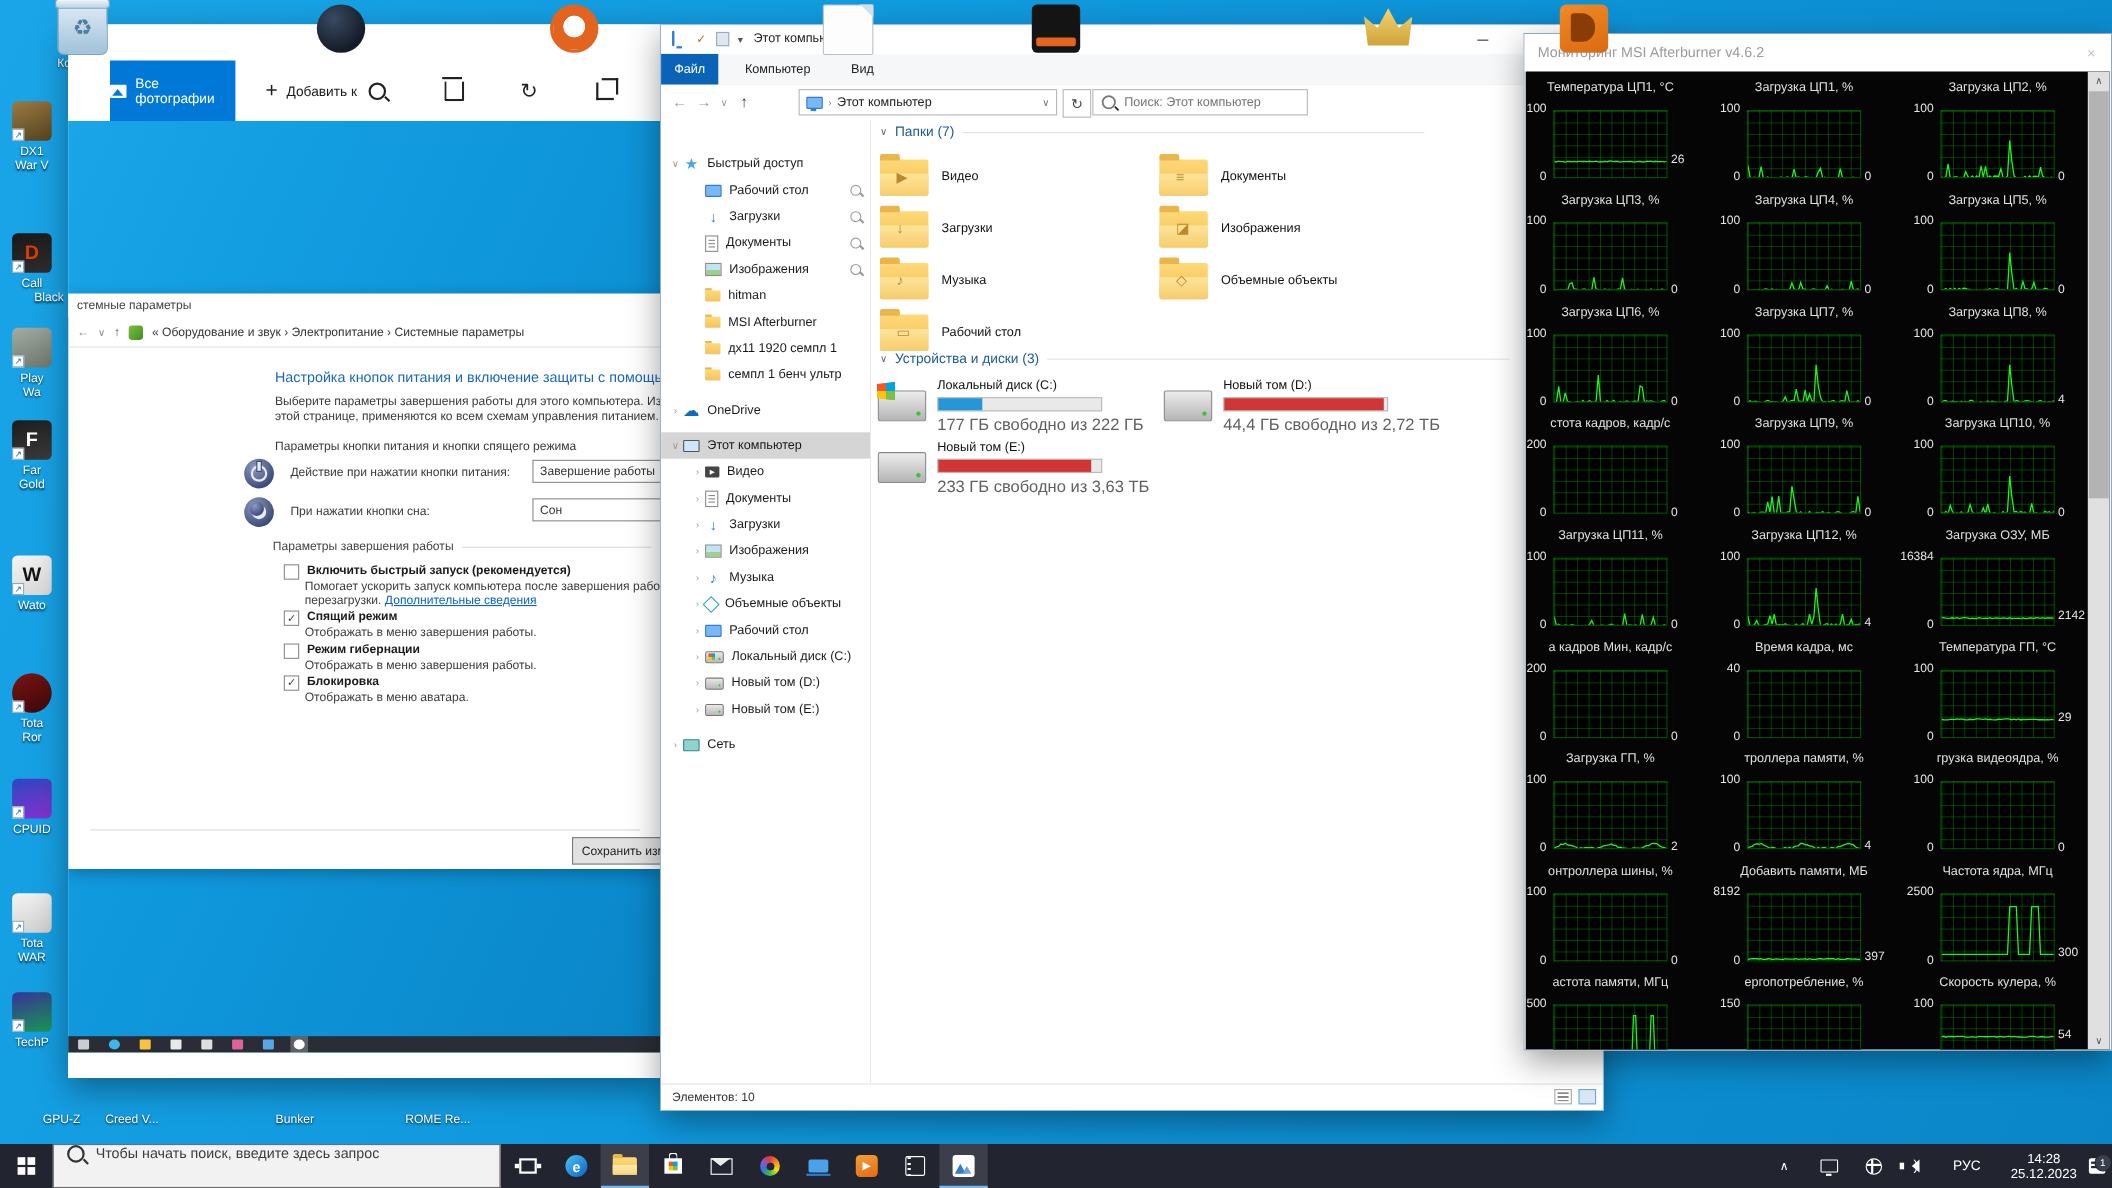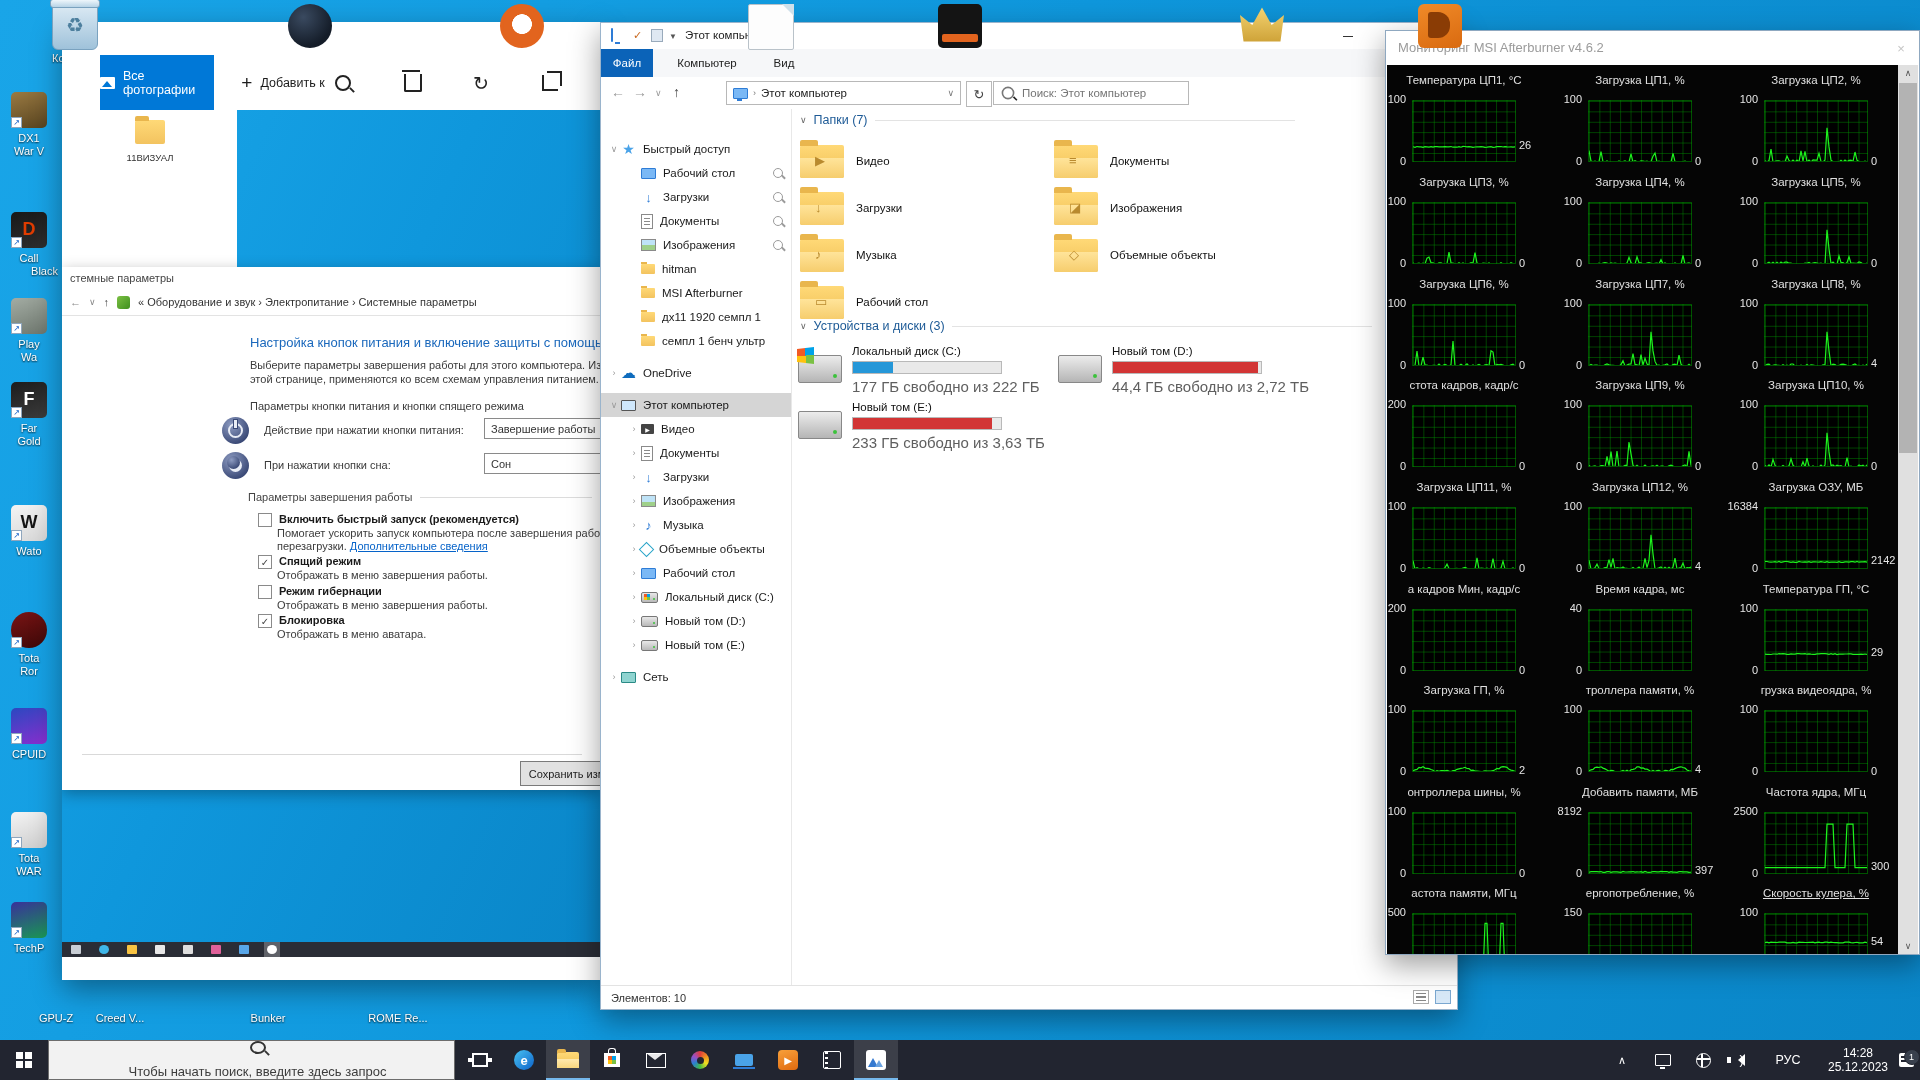--- a/index.html
+++ b/index.html
@@ -151,21 +151,21 @@
     background-image:linear-gradient(to right,rgba(0,150,0,.45) 1px,transparent 1px),linear-gradient(to bottom,rgba(0,150,0,.45) 1px,transparent 1px);
     background-size:10.4px 10.4px;}
   .ab-scroll{position:absolute;right:0;top:0;width:20px;height:889px;background:#e0e0e0;}
   .ab-thumb{position:absolute;left:1px;top:18px;width:18px;height:370px;background:#b3b3b3;}
   .ab-arrow{position:absolute;left:0;width:20px;text-align:center;font-size:9px;color:#555;}
   
   #taskbar{left:0;top:1040px;width:1920px;height:40px;background:#222530;z-index:40;}
   .tb-start{position:absolute;left:0;top:0;width:48px;height:40px;display:flex;align-items:center;justify-content:center;}
   .winlogo{width:16px;height:16px;display:grid;grid-template-columns:7px 7px;grid-template-rows:7px 7px;gap:2px;}
   .winlogo i{background:#fff;}
-  .tb-search{position:absolute;left:48px;top:0;width:407px;height:40px;background:#f2f2f2;border:1px solid #6d6d6d;box-sizing:border-box;display:flex;align-items:center;gap:10px;padding-left:12px;font-size:13px;color:#3c3c3c;flex-direction:column;}
+  .tb-search{position:absolute;left:48px;top:0;width:407px;height:40px;background:#f2f2f2;border:1px solid #6d6d6d;box-sizing:border-box;display:flex;align-items:flex-start;gap:10px;padding-left:12px;font-size:13px;color:#3c3c3c;}
   .tb-search .mag{border-color:#333;}
   .tb-search .mag:after{background:#333;}
   .tb-app{position:absolute;top:0;width:44px;height:40px;display:flex;align-items:center;justify-content:center;}
   .tb-app.open{background:rgba(255,255,255,.12);box-shadow:inset 0 -2px 0 #76b9ed;}
   .tb-tray{position:absolute;top:0;height:40px;display:flex;align-items:center;justify-content:center;color:#fff;}
   .clockbox{font-size:12px;line-height:14px;text-align:center;color:#fff;}
   .ic-task-view{width:12px;height:10px;border:2px solid #fff;box-shadow:-9px 0 0 -5px #fff,9px 0 0 -5px #fff;}
   .ic-edge{width:20px;height:20px;border-radius:50%;background:linear-gradient(135deg,#49c3f2,#0d62c9);color:#fff;font-weight:bold;font-size:13px;display:flex;align-items:center;justify-content:center;}
   .ic-file-explorer{width:22px;height:16px;background:linear-gradient(180deg,#ffd977,#f0c153);border-radius:2px;position:relative;}
   .ic-file-explorer:before{content:"";position:absolute;left:0;top:-3px;width:9px;height:4px;background:#e9b64d;border-radius:2px 2px 0 0;}
@@ -290,24 +290,20 @@
         </div>
       <div class="ph-btn" style="left:399px;">
           <span class="rot">↻</span>
         </div>
       <div class="ph-btn" style="left:468px;">
           <span class="crop"></span>
         </div>
     </div>
 
     <div class="ph-photo">
-      <div class="pp-white">
-        <div class="fold abs" style="left:73px;top:10px;width:30px;height:24px;"></div>
-        <div class="abs" style="left:38px;top:42px;width:100px;text-align:center;font-size:9.5px;color:#333;">11ВИЗУАЛ</div>
-      </div>
 
       <div class="settings">
         <div class="st-title">стемные параметры</div>
         <div class="st-tools">
           <span>←</span>
           <span style="font-size:9px;">∨</span>
           <span style="color:#444;">↑</span>
           <span class="greenic"></span>
           <span class="st-crumb">«  Оборудование и звук  ›  Электропитание  ›  Системные параметры</span>
         </div>
@@ -798,21 +794,21 @@
           </svg></div>
         <div class="ab-num" style="left: 484px; top: 795px; width: 56px;">300</div>
         <div class="ab-lab" style="left: -8px; top: 822px; width: 170px;">астота памяти, МГц</div>
         <div class="ab-num" style="left: -35px; top: 841px; width: 54px; text-align: right;">7500</div>
         <div class="ab-grid" style="left: 25px; top: 848px;"><svg width="102" height="60">
             <polyline points="0.0,61.0 2.0,61.0 4.0,61.0 6.0,61.0 8.0,61.0 10.0,61.0 12.0,61.0 14.0,61.0 16.0,61.0 18.0,61.0 20.0,61.0 22.0,61.0 24.0,61.0 26.0,61.0 28.0,61.0 30.0,61.0 32.0,61.0 34.0,61.0 36.0,61.0 38.0,61.0 40.0,61.0 42.0,61.0 44.0,61.0 46.0,61.0 48.0,61.0 50.0,61.0 52.0,61.0 54.0,61.0 56.0,61.0 58.0,61.0 60.0,61.0 62.0,61.0 64.0,61.0 66.0,61.0 68.0,61.0 70.0,61.0 72.0,9.3 74.0,9.3 76.0,61.0 78.0,61.0 80.0,61.0 82.0,61.0 84.0,61.0 86.0,61.0 88.0,9.3 90.0,9.3 92.0,61.0 94.0,61.0 96.0,61.0 98.0,61.0 100.0,61.0 102.0,61.0 104.0,61.0" fill="none" stroke="#1df21d" stroke-width="1.2"></polyline>
           </svg></div>
         <div class="ab-lab" style="left: 168px; top: 822px; width: 170px;">ергопотребление, %</div>
         <div class="ab-num" style="left: 141px; top: 841px; width: 54px; text-align: right;">150</div>
         <div class="ab-grid" style="left: 201px; top: 848px;"></div>
-        <div class="ab-lab" style="left: 344px; top: 822px; width: 170px; text-decoration: underline;">Скорость кулера, %</div>
+        <div class="ab-lab" style="left: 344px; top: 822px; width: 170px;">Скорость кулера, %</div>
         <div class="ab-num" style="left: 317px; top: 841px; width: 54px; text-align: right;">100</div>
         <div class="ab-grid" style="left: 377px; top: 848px;"><svg width="102" height="60">
             <polyline points="0.0,28.5 2.0,28.1 4.0,28.9 6.0,28.1 8.0,28.3 10.0,28.3 12.0,28.5 14.0,28.1 16.0,28.2 18.0,28.1 20.0,28.1 22.0,28.9 24.0,28.8 26.0,28.8 28.0,28.4 30.0,28.8 32.0,28.9 34.0,28.2 36.0,28.4 38.0,28.4 40.0,28.5 42.0,28.5 44.0,28.4 46.0,28.4 48.0,28.1 50.0,28.9 52.0,28.4 54.0,28.1 56.0,28.7 58.0,28.6 60.0,28.2 62.0,28.2 64.0,28.6 66.0,28.1 68.0,28.5 70.0,28.7 72.0,28.6 74.0,28.9 76.0,28.8 78.0,28.8 80.0,28.1 82.0,28.1 84.0,28.2 86.0,28.6 88.0,28.9 90.0,28.5 92.0,28.3 94.0,28.9 96.0,28.8 98.0,28.9 100.0,28.2 102.0,28.6 104.0,28.5" fill="none" stroke="#1df21d" stroke-width="1.2"></polyline>
           </svg></div>
         <div class="ab-num" style="left: 484px; top: 870px; width: 56px;">54</div>
         <div class="ab-scroll">
           <div class="ab-arrow" style="top: 3px;">∧</div>
           <div class="ab-arrow" style="bottom: 3px;">∨</div>
           <div class="ab-thumb"></div>
         </div>

